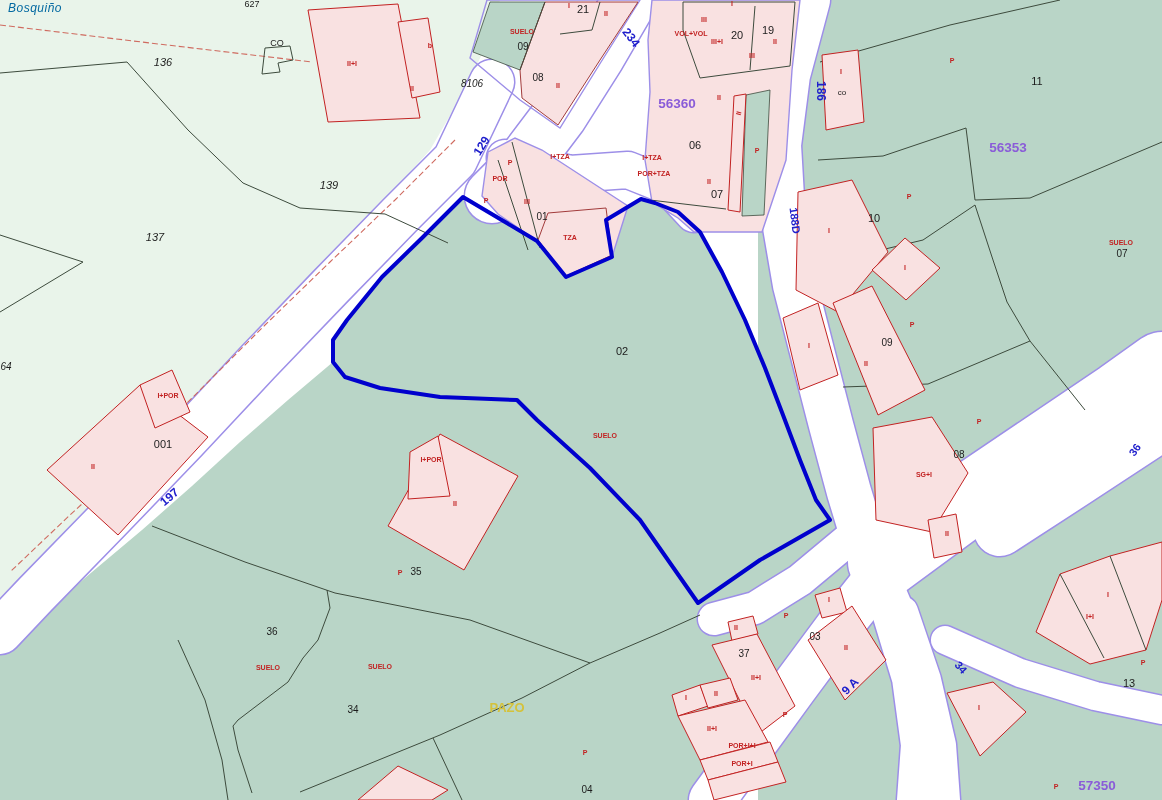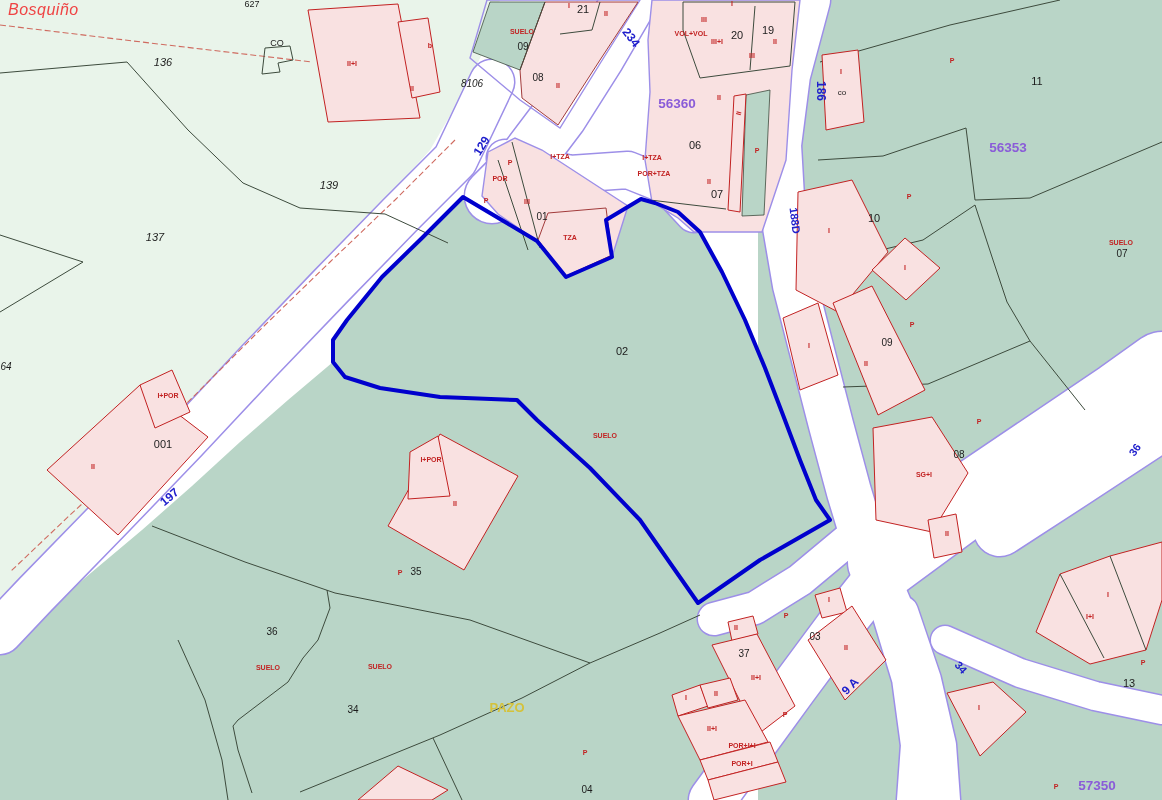--- a/index.html
+++ b/index.html
@@ -15,22 +15,22 @@
   .blockline{fill:none;stroke:var(--road-edge);stroke-width:1.4;}
   .tealpatch{fill:var(--teal);stroke:var(--parcel-line);stroke-width:.8;}
   .reddash{fill:none;stroke:#cf6a5f;stroke-width:1.1;stroke-dasharray:6 3;}
   .blue-bound{fill:none;stroke:var(--selection-blue);stroke-width:4;stroke-linejoin:round;}
   text{user-select:none;}
   .lbl-black{fill:var(--label-black);}
   .lbl-red{fill:var(--label-red);font-weight:bold;}
   .lbl-blue{fill:var(--label-blue);font-weight:bold;}
   .lbl-purple{fill:var(--label-purple);font-weight:bold;}
   .lbl-yellow{fill:var(--label-yellow);font-weight:bold;}
-  #place-name{position:absolute;left:8px;top:1px;font-style:italic;font-size:16px;
-              color:#ef4444;letter-spacing:.5px;}
+  #place-name{position:absolute;left:8px;top:1px;font-style:italic;font-size:12px;
+              color:#0369a1;letter-spacing:.5px;}
 </style>
 </head>
 <body>
 
 <div id="stage">
   <svg id="map" width="1162" height="800" viewBox="0 0 1162 800">
 
     <g>
       <rect x="0" y="0" width="1162" height="800" fill="#ffffff"></rect>
       <polygon fill="#e9f4ea" points="0,0 500,0 488,42 462,95 430,150 385,200 340,248 295,295 250,343 205,392 158,442 110,492 60,545 0,600"></polygon>

